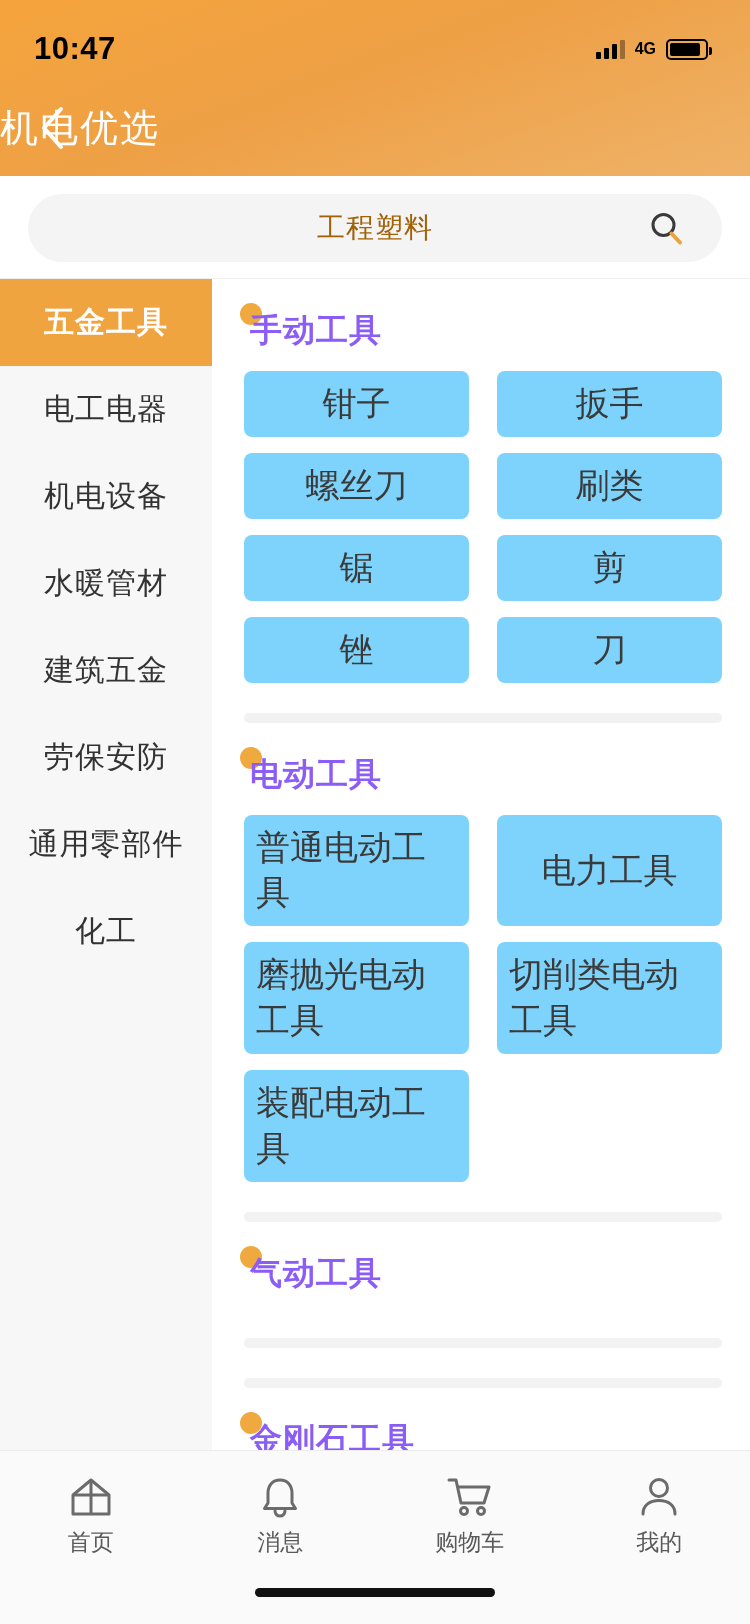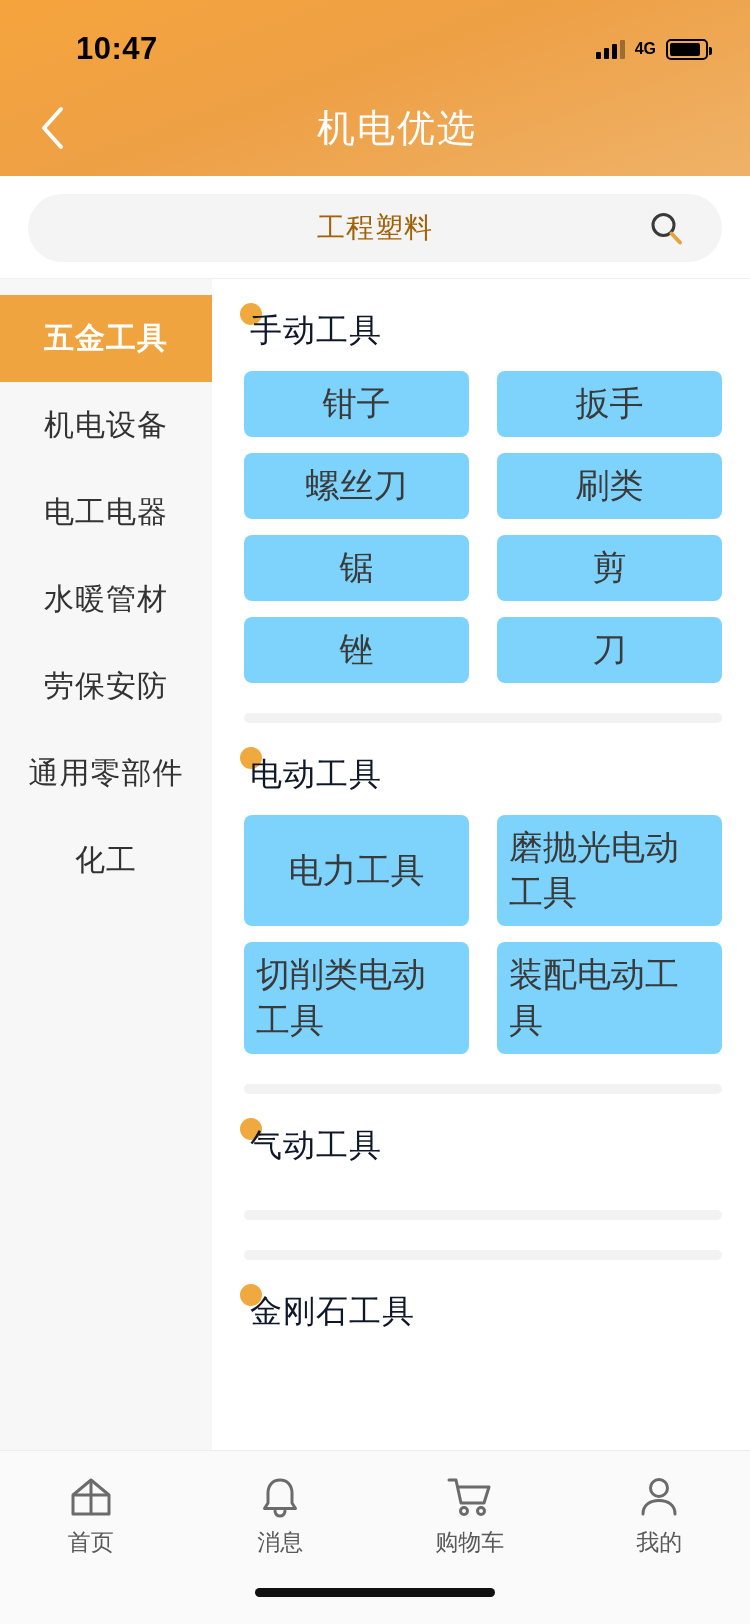--- a/index.html
+++ b/index.html
@@ -23,21 +23,21 @@
   .header {
     background: linear-gradient(160deg, #f5a43c 0%, #eea045 45%, #efb268 100%);
     padding-top: 18px;
     flex: 0 0 auto;
   }
   .statusbar {
     height: 62px;
     display: flex;
     align-items: center;
     justify-content: space-between;
-    padding: 0 42px 0 76px;
+    padding: 0 42px 0 34px;
     color: #000;
   }
   .status-time {
     font-size: 31px;
     font-weight: 700;
     letter-spacing: 0.5px;
   }
   .status-right {
     display: flex;
     align-items: center;
@@ -87,22 +87,21 @@
     width: 88%;
     background: #000;
     border-radius: 2px;
   }
 
   .navbar {
     height: 96px;
     position: relative;
     display: flex;
     align-items: center;
-    justify-content: center;
-    padding-left: 44px;
+    justify-content: flex-start;
   }
   .nav-back {
     position: absolute;
     left: 26px;
     top: 50%;
     transform: translateY(-50%);
     width: 52px;
     height: 52px;
     display: flex;
     align-items: center;
@@ -166,36 +165,35 @@
     align-items: center;
     justify-content: center;
     font-size: 30px;
     color: #333333;
     letter-spacing: 1px;
   }
   .side-item.active {
     background: #efa43f;
     color: #ffffff;
     font-weight: 700;
-    margin-top: 16px;
   }
 
   .content {
     flex: 1 1 auto;
     background: #ffffff;
     padding: 0 28px 0 32px;
     overflow: hidden;
   }
 
   .group { padding-top: 6px; }
   .group-title {
     position: relative;
     font-size: 32px;
-    font-weight: 400;
-    color: #0f172a;
+    font-weight: 700;
+    color: #8b5cf6;
     letter-spacing: 1px;
     padding: 24px 0 18px 6px;
     display: inline-block;
     text-align: right;
   }
   .group-title::before {
     content: "";
     position: absolute;
     left: -4px;
     top: 18px;
@@ -321,27 +319,30 @@
     </div>
   </div>
 
   <div class="body">
 
     <div class="sidebar">
       <div class="side-item active">
           <span>五金工具</span>
         </div>
       <div class="side-item">
+          <span>电工电器</span>
+        </div>
+      <div class="side-item">
           <span>机电设备</span>
         </div>
       <div class="side-item">
-          <span>电工电器</span>
-        </div>
-      <div class="side-item">
           <span>水暖管材</span>
+        </div>
+      <div class="side-item">
+          <span>建筑五金</span>
         </div>
       <div class="side-item">
           <span>劳保安防</span>
         </div>
       <div class="side-item">
           <span>通用零部件</span>
         </div>
       <div class="side-item">
           <span>化工</span>
         </div>
@@ -364,20 +365,21 @@
           <div class="tag">刀</div>
         </div>
         <div class="divider"></div>
       </div>
 
       <div class="group">
         <div class="group-title-row">
           <div class="group-title">电动工具</div>
         </div>
         <div class="tag-grid">
+          <div class="tag left-align">普通电动工具</div>
           <div class="tag">电力工具</div>
           <div class="tag left-align">磨抛光电动工具</div>
           <div class="tag left-align">切削类电动工具</div>
           <div class="tag left-align">装配电动工具</div>
         </div>
         <div class="divider"></div>
       </div>
 
       <div class="group">
         <div class="group-title-row">

